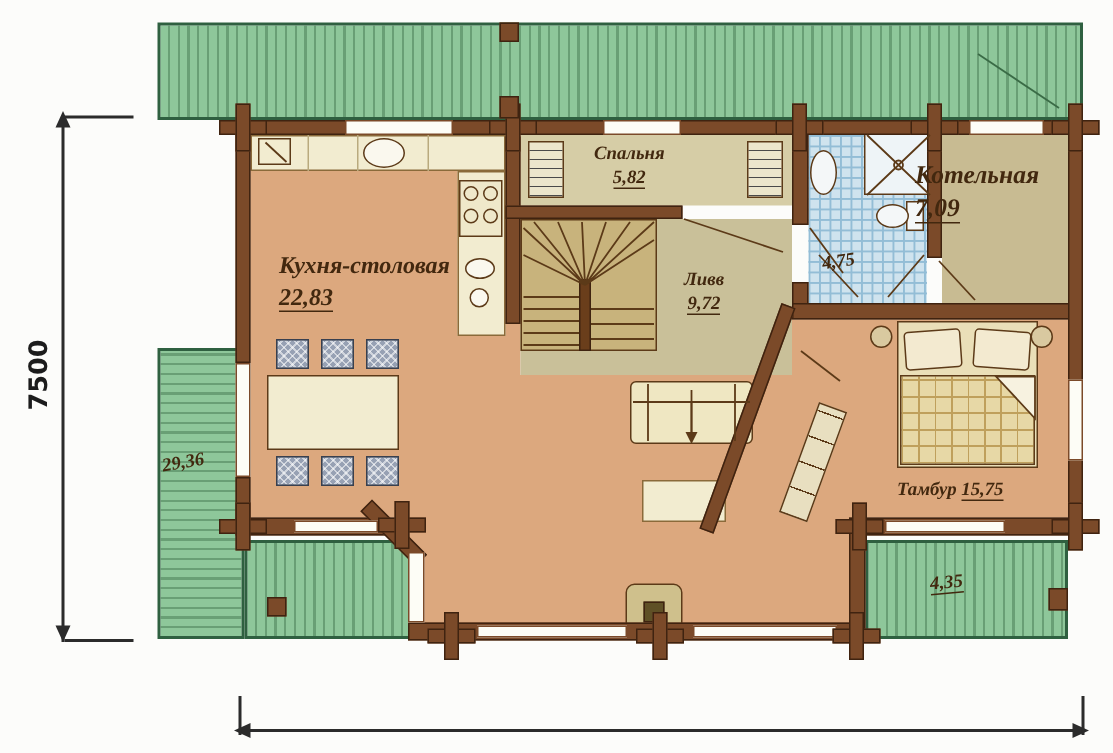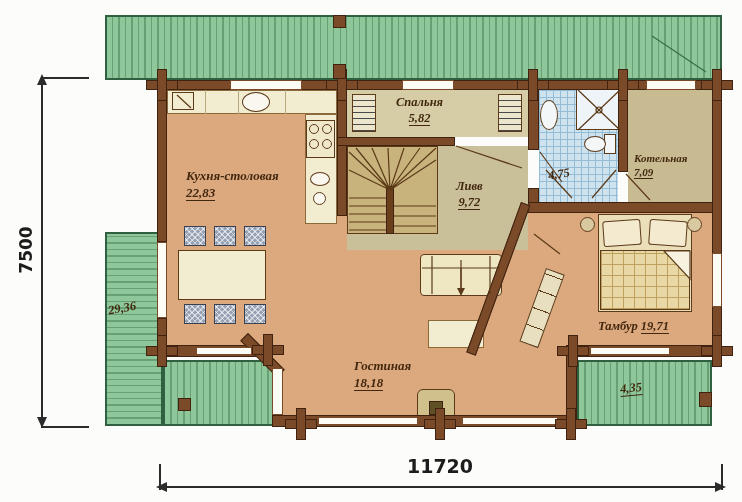--- a/index.html
+++ b/index.html
@@ -194,62 +194,57 @@
       <path d="M432,256 V294 M490,256 V294 M422,268 H500 M461,268 V294"></path>
       <path d="M461,260 V288"></path>
     </g>
     <polygon points="457,288 465,288 461,296" fill="#5c3a18"></polygon>
 
     <polygon points="664,251 690,251 690,279" fill="#f7f2e0" stroke="#5c3a18" stroke-width="1.2"></polygon>
 
     <path d="M652,36 L706,72" stroke="#3a6b46" stroke-width="1.2" fill="none"></path>
   </svg>
 
-  <div class="lbl" style="left:186px;top:168px;font-size:13px;">
+  <div class="lbl" style="left:186px;top:168px;font-size:16px;">
     <span>Кухня-столовая</span><br>
     <span class="u">22,83</span>
   </div>
   <div class="lbl" style="left:396px;top:94px;text-align:center;">
     <span>Спальня</span><br>
     <span class="u">5,82</span>
   </div>
   <div class="lbl" style="left:456px;top:178px;text-align:center;">
     <span>Ливв</span><br>
     <span class="u">9,72</span>
   </div>
   <div class="lbl" style="left:548px;top:166px;transform:rotate(-8deg);">
     <span>4,75</span>
   </div>
-  <div class="lbl" style="left:634px;top:106px;font-size:11px;margin-top:45px;">
+  <div class="lbl" style="left:610px;top:106px;font-size:17px;">
     <span>Котельная</span><br>
     <span class="u">7,09</span>
   </div>
   <div class="lbl" style="left:598px;top:318px;">
     <span>Тамбур</span>
-    <span class="u">19,71</span>
-  </div>
-  <div class="lbl" style="left:354px;top:358px;font-size:13px;">
-    <span>Гостиная</span><br>
-    <span class="u">18,18</span>
+    <span class="u">15,75</span>
   </div>
   <div class="lbl" style="left:108px;top:300px;transform:rotate(-10deg);">
     <span>29,36</span>
   </div>
   <div class="lbl" style="left:620px;top:380px;transform:rotate(-5deg);">
     <span class="u">4,35</span>
   </div>
 
   <div class="dimline" style="left:41px;top:78px;width:2px;height:350px;"></div>
   <div class="arrow" style="left:37px;top:74px;border-left:5px solid transparent;border-right:5px solid transparent;border-bottom:11px solid #2b2b2b;"></div>
   <div class="arrow" style="left:37px;top:417px;border-left:5px solid transparent;border-right:5px solid transparent;border-top:11px solid #2b2b2b;"></div>
   <div class="dimline" style="left:43px;top:77px;width:46px;height:2px;"></div>
   <div class="dimline" style="left:43px;top:426px;width:46px;height:2px;"></div>
   <div class="dimtxt" style="left:-4px;top:240px;width:60px;text-align:center;font-size:17px;transform:rotate(-90deg);">7500</div>
 
   <div class="dimline" style="left:160px;top:486px;width:562px;height:2px;"></div>
   <div class="arrow" style="left:156px;top:482px;border-top:5px solid transparent;border-bottom:5px solid transparent;border-right:11px solid #2b2b2b;"></div>
   <div class="arrow" style="left:715px;top:482px;border-top:5px solid transparent;border-bottom:5px solid transparent;border-left:11px solid #2b2b2b;"></div>
   <div class="dimline" style="left:159px;top:464px;width:2px;height:26px;"></div>
   <div class="dimline" style="left:721px;top:464px;width:2px;height:26px;"></div>
-  <div class="dimtxt" style="left:395px;top:455px;width:90px;text-align:center;font-size:19px;">11720</div>
 
 
 </div>
 
 </body></html>

